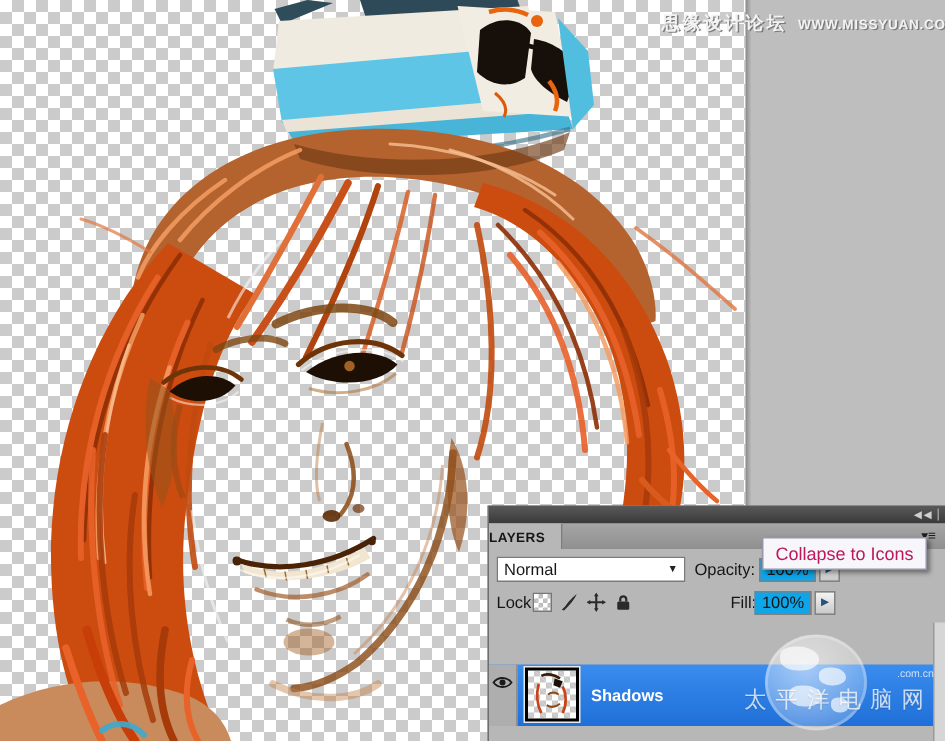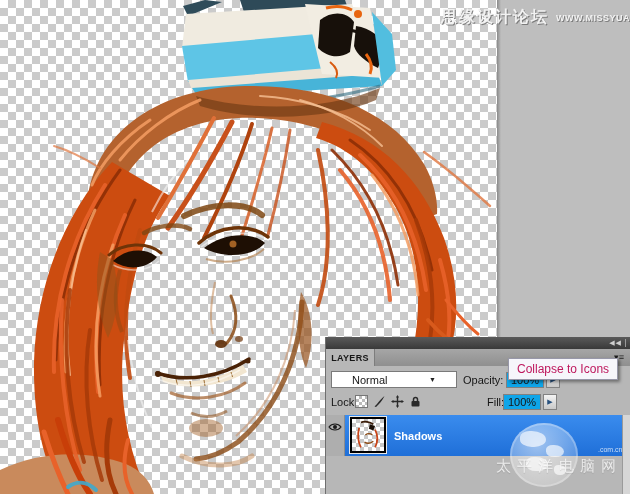--- a/index.html
+++ b/index.html
@@ -17,21 +17,21 @@
       linear-gradient(45deg,#cbcbcb 25%,transparent 25%,transparent 75%,#cbcbcb 75%);
     background-position:0 0,8px 8px;background-size:16px 16px;
   }
   .canvas-shadow{position:absolute;left:497px;top:0;width:4px;height:494px;
     background:linear-gradient(90deg,rgba(0,0,0,.28),rgba(0,0,0,0));}
   .workspace{position:absolute;left:497px;top:0;width:133px;height:494px;background:#bebebe;}
 
   
   .wm-top{position:absolute;left:441px;top:7px;z-index:40;white-space:nowrap;
     color:#f2f2f2;text-shadow:1px 1px 0 rgba(110,110,110,.85);display:flex;align-items:center;gap:7px;}
-  .wm-top .cn{font-size:16px;font-weight:bold;letter-spacing:2px;}
+  .wm-top .cn{font-size:12px;font-weight:bold;letter-spacing:2px;}
   .wm-top .url{font-size:9px;font-weight:bold;letter-spacing:.5px;}
   .wm-bottom{position:absolute;left:486px;top:417px;width:142px;height:77px;z-index:50;pointer-events:none;}
   .wm-globe{position:absolute;left:24px;top:6px;width:68px;height:64px;border-radius:50%;
     background:radial-gradient(circle at 40% 35%,rgba(255,255,255,.55),rgba(255,255,255,.25) 70%);
     box-shadow:0 0 0 2px rgba(255,255,255,.25) inset;}
   .wm-globe .land{position:absolute;background:rgba(255,255,255,.65);border-radius:40% 60% 50% 50%;}
   .wm-brand{position:absolute;left:16px;top:15px;font-size:21px;font-weight:bold;
     color:rgba(255,255,255,.8);text-shadow:0 1px 1px rgba(0,0,0,.12);letter-spacing:0;}
   .wm-domain{position:absolute;left:112px;top:29px;font-size:7px;color:rgba(255,255,255,.75);}
   .wm-cn{position:absolute;left:10px;top:40px;font-size:15px;letter-spacing:6px;white-space:nowrap;
@@ -40,42 +40,42 @@
   
   .panel{position:absolute;left:325px;top:337px;width:305px;height:157px;z-index:20;
     background:#b7b7b7;border-left:1px solid #6f6f6f;box-sizing:border-box;font-size:11px;color:#161616;}
   .dock-header{position:absolute;left:0;top:0;width:100%;height:12px;
     background:linear-gradient(#5a5a5a,#393939);display:flex;justify-content:flex-end;align-items:center;}
   .collapse-btn{color:#cfcfcf;font-size:7px;letter-spacing:1px;padding-right:4px;display:flex;align-items:center;gap:3px;cursor:pointer;}
   .collapse-btn .bar{width:1px;height:8px;background:#9a9a9a;}
   .tab-bar{position:absolute;left:0;top:12px;width:100%;height:17px;
     background:linear-gradient(#a6a6a6,#8f8f8f);display:flex;}
   .tab{width:48px;height:17px;background:#b7b7b7;border-right:1px solid #7d7d7d;
-    font-size:9px;font-weight:bold;letter-spacing:.3px;display:flex;align-items:center;justify-content:center;}
+    font-size:9px;font-weight:bold;letter-spacing:.3px;display:flex;align-items:center;justify-content:flex-start;}
   .panel-menu{position:absolute;right:3px;top:2px;width:16px;height:12px;color:#1d1d1d;
     font-size:9px;line-height:12px;text-align:center;cursor:pointer;}
   .blend-row{position:absolute;left:0;top:29px;width:100%;height:26px;}
   .combo{position:absolute;left:5px;top:5px;width:126px;height:17px;background:#fff;
     border:1px solid #7a7a7a;box-sizing:border-box;display:flex;align-items:center;justify-content:space-between;
-    padding:0 20px;cursor:pointer;}
+    padding:0 4px;cursor:pointer;}
   .combo .arr{font-size:7px;color:#222;}
   .flabel{position:absolute;top:8px;}
   .valbox{position:absolute;top:6px;width:38px;height:16px;background:#0ea5e9;border:1px solid #808080;
     box-sizing:border-box;text-align:center;line-height:14px;font-size:11px;}
   .spin{position:absolute;top:6px;width:14px;height:16px;background:linear-gradient(#f4f4f4,#c9c9c9);
     border:1px solid #828282;box-sizing:border-box;font-size:7px;color:#28517e;text-align:center;line-height:14px;cursor:pointer;}
   .lock-row{position:absolute;left:0;top:55px;width:100%;height:22px;}
   .lock-icons{position:absolute;left:29px;top:3px;display:flex;gap:5px;align-items:center;}
   .lk{width:13px;height:13px;display:flex;align-items:center;justify-content:center;cursor:pointer;}
   .lk-transp{width:11px;height:11px;border:1px solid #777;
     background-image:linear-gradient(45deg,#bbb 25%,transparent 25%,transparent 75%,#bbb 75%),
       linear-gradient(45deg,#bbb 25%,transparent 25%,transparent 75%,#bbb 75%);
     background-position:0 0,3px 3px;background-size:6px 6px;background-color:#fff;}
   .list{position:absolute;left:0;top:77px;width:100%;height:80px;background:#b7b7b7;}
-  .row{position:absolute;left:0;width:298px;display:flex;}
+  .row{position:absolute;left:0;width:298px;display:flex;margin-top:28px;}
   .row-shadows{top:1px;height:41px;background:linear-gradient(#3a8cee,#1f6fd8);}
   .row-midtones{top:42px;height:38px;background:#b7b7b7;border-top:1px solid #989898;}
   .eye-cell{width:19px;flex:0 0 19px;background:#aeaeae;border-right:1px solid #8d8d8d;
     display:flex;align-items:flex-start;justify-content:center;padding-top:7px;box-sizing:border-box;cursor:pointer;}
   .thumb{width:36px;height:36px;margin-left:5px;margin-top:2px;
     background-color:#fff;
     background-image:linear-gradient(45deg,#c8c8c8 25%,transparent 25%,transparent 75%,#c8c8c8 75%),
       linear-gradient(45deg,#c8c8c8 25%,transparent 25%,transparent 75%,#c8c8c8 75%);
     background-position:0 0,4px 4px;background-size:8px 8px;box-sizing:border-box;cursor:pointer;}
   .thumb-sel{border:2px solid #000;box-shadow:0 0 0 1px #e8e8e8;}

